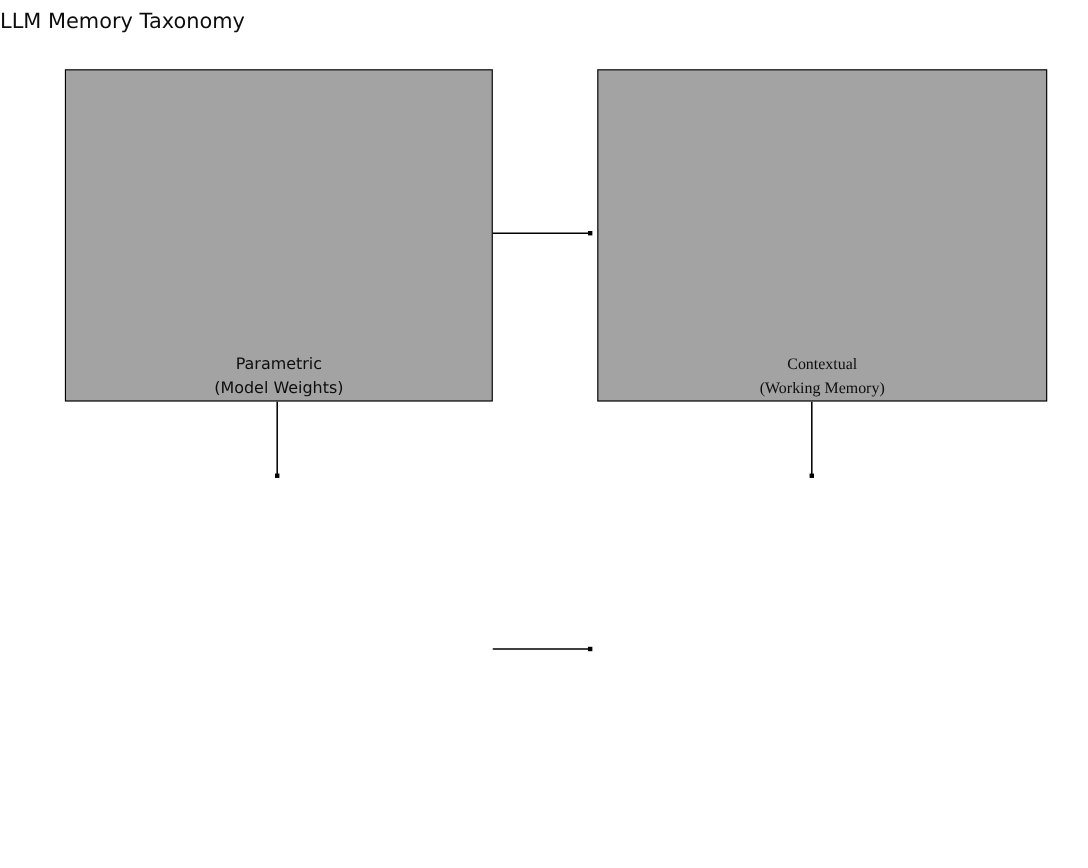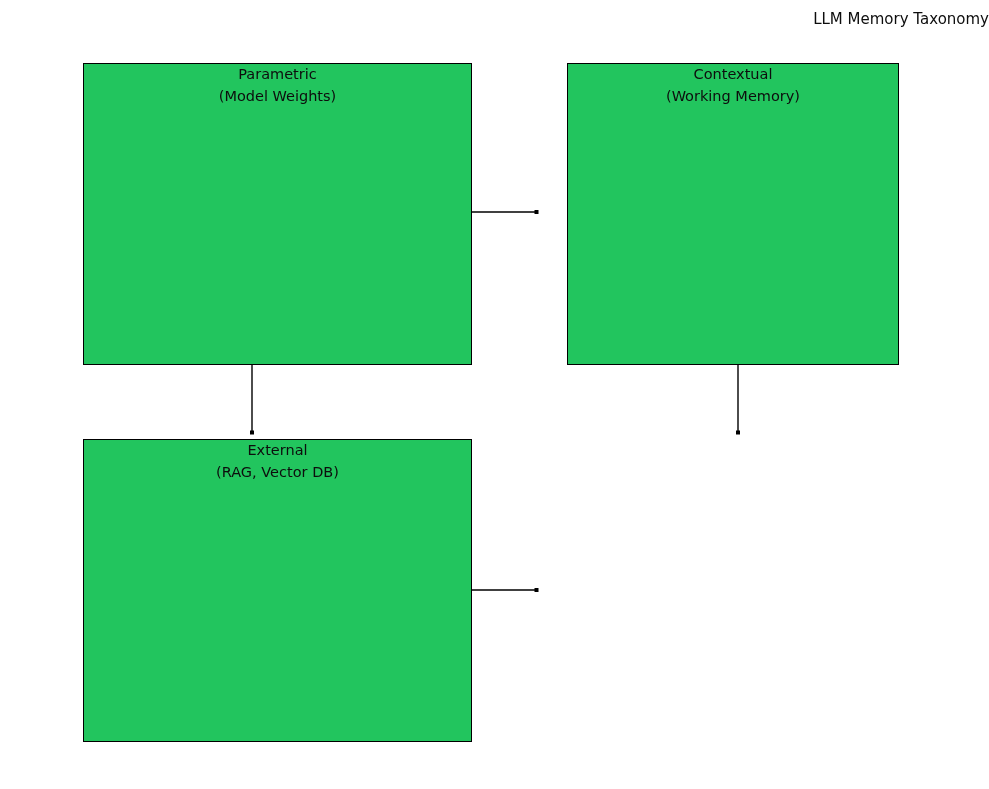--- a/index.html
+++ b/index.html
@@ -14,44 +14,43 @@
     background: #ffffff;
     font-family: "DejaVu Sans", "Liberation Sans", sans-serif;
     color: #000000;
     overflow: hidden;
   }
   .diagram-title {
     position: absolute;
     top: 8px;
     left: 0;
     width: 989px;
-    text-align: right;
-    font-size: 15px;
+    text-align: left;
+    font-size: 19px;
     line-height: 22px;
     color: #0d0d0d;
   }
   .node {
     position: absolute;
     box-sizing: border-box;
     border: 1.3px solid #000000;
-    background: #22c55e;
+    background: #a3a3a3;
     display: flex;
-    align-items: flex-start;
+    align-items: flex-end;
     justify-content: center;
-    margin-left: 24px;
   }
   .node-label {
     text-align: center;
     white-space: pre-line;
     font-size: 14.5px;
     line-height: 21.5px;
     color: #0d0d0d;
   }
   .node-parametric { left: 59px;  top: 63px;  width: 389px; height: 302px; }
-  .node-contextual { left: 543px; top: 63px;  width: 332px; height: 302px; }
+  .node-contextual { left: 543px; top: 63px;  width: 409px; height: 302px; font-family: Liberation Serif, serif; }
   .node-external   { left: 59px;  top: 439px; width: 389px; height: 303px; }
   .node-episodic   { left: 543px; top: 439px; width: 389px; height: 303px; }
   .connector-layer {
     position: absolute;
     top: 0;
     left: 0;
     width: 989px;
     height: 789px;
     pointer-events: none;
   }
@@ -89,19 +88,15 @@
   <div class="node node-parametric">
     <div class="node-label">Parametric
 (Model Weights)</div>
   </div>
 
   <div class="node node-contextual">
     <div class="node-label">Contextual
 (Working Memory)</div>
   </div>
 
-  <div class="node node-external">
-    <div class="node-label">External
-(RAG, Vector DB)</div>
-  </div>
 
 
 </div>
 
 </body></html>

